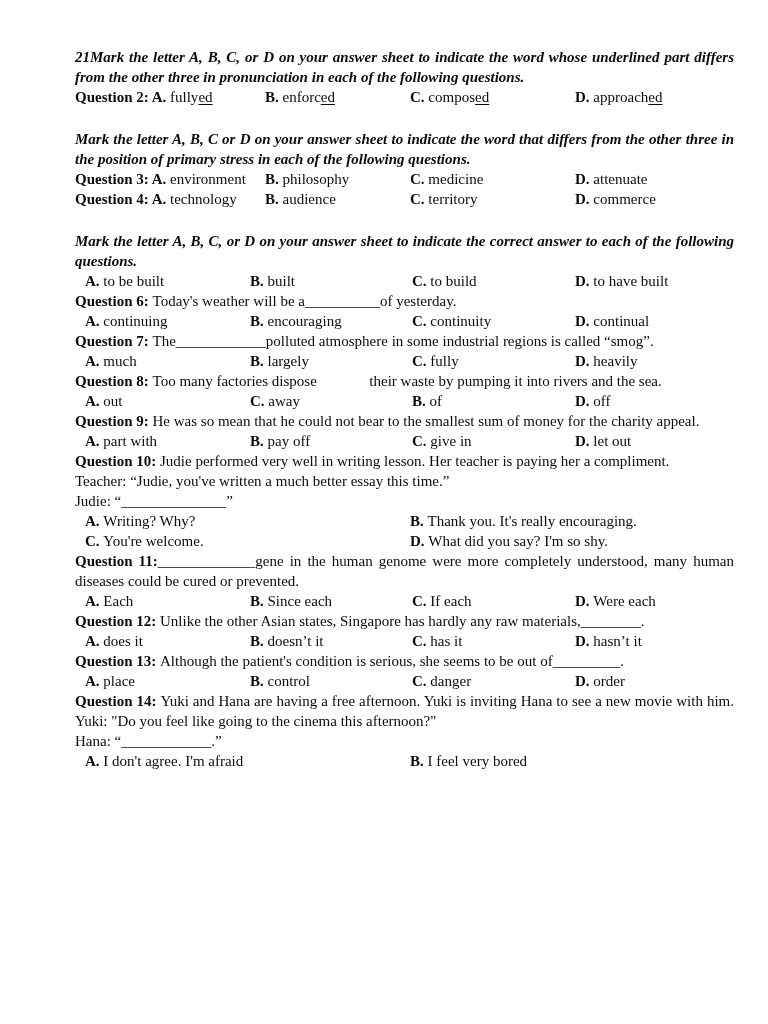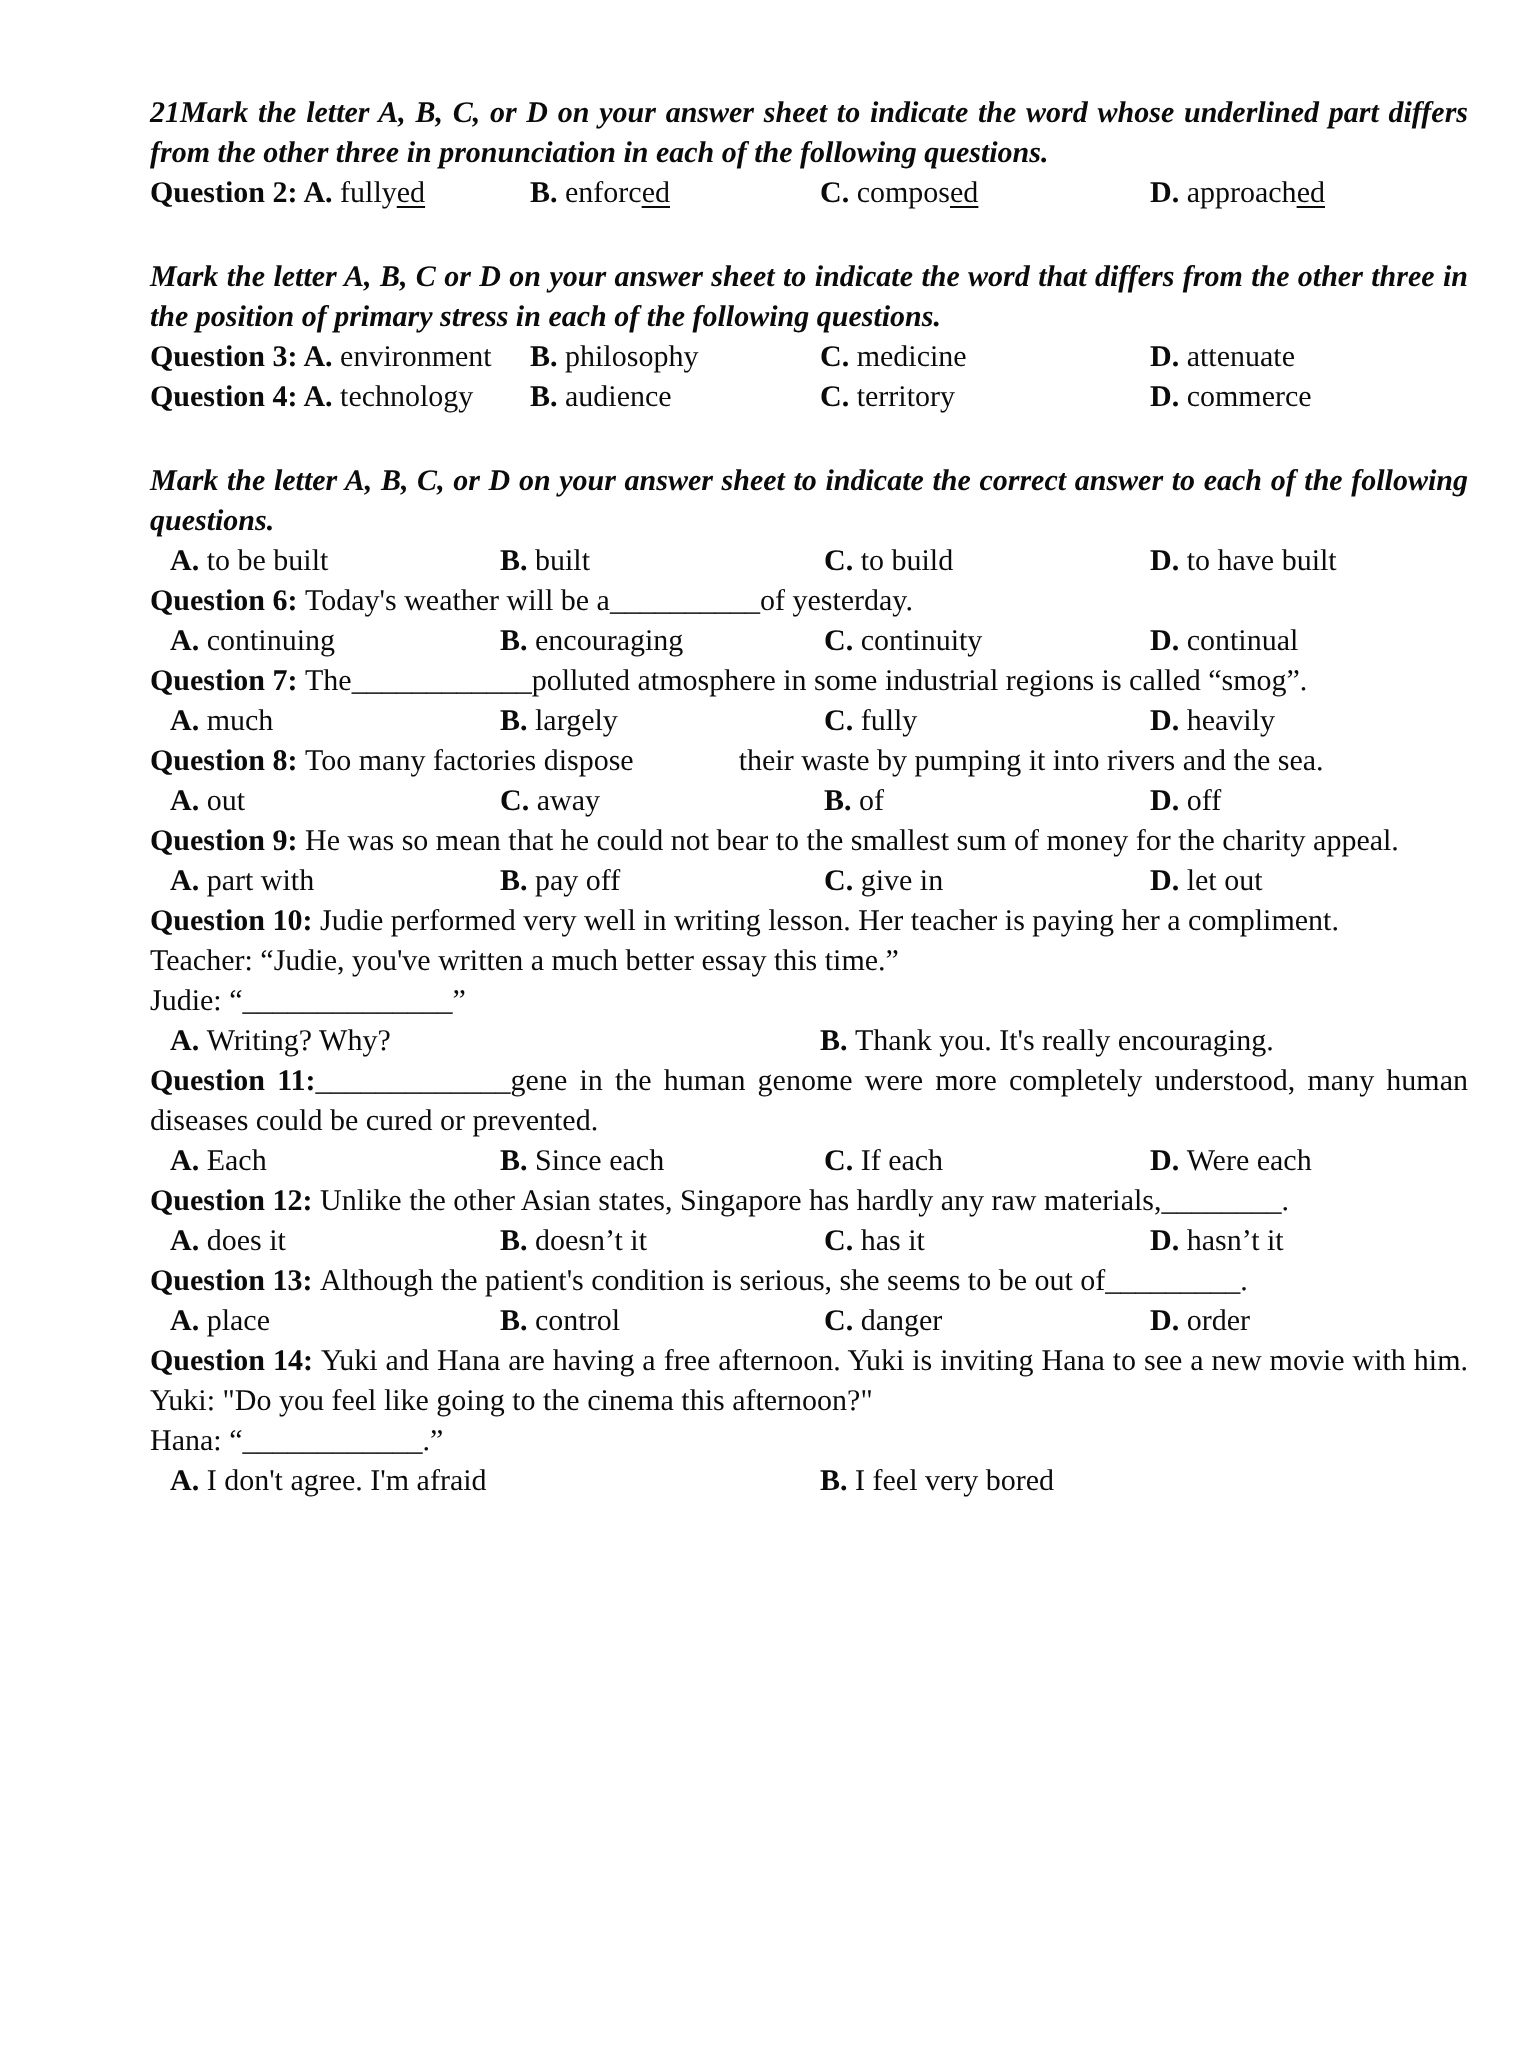--- a/index.html
+++ b/index.html
@@ -95,20 +95,24 @@
       <span class="opt"><b class="bl">D. </b><span>let out</span></span>
     </div>
 
     <p class="qp"><b class="bl">Question 10: </b><span>Judie performed very well in writing lesson. Her teacher is paying her a compliment.</span></p>
     <p class="qp">Teacher: “Judie, you've written a much better essay this time.”</p>
     <p class="qp">Judie: “______________”</p>
     <div class="opts2">
       <span class="opt"><b class="bl">A. </b><span>Writing? Why?</span></span>
       <span class="opt"><b class="bl">B. </b><span>Thank you. It's really encouraging.</span></span>
     </div>
+    <div class="opts2">
+      <span class="opt"><b class="bl">C. </b><span>You're welcome.</span></span>
+      <span class="opt"><b class="bl">D. </b><span>What did you say? I'm so shy.</span></span>
+    </div>
 
     <p class="qp"><b class="bl">Question 11:</b><span>_____________gene in the human genome were more completely understood, many human diseases could be cured or prevented.</span></p>
     <div class="opts4">
       <span class="opt"><b class="bl">A. </b><span>Each</span></span>
       <span class="opt"><b class="bl">B. </b><span>Since each</span></span>
       <span class="opt"><b class="bl">C. </b><span>If each</span></span>
       <span class="opt"><b class="bl">D. </b><span>Were each</span></span>
     </div>
 
     <p class="qp"><b class="bl">Question 12: </b><span>Unlike the other Asian states, Singapore has hardly any raw materials,________.</span></p>

